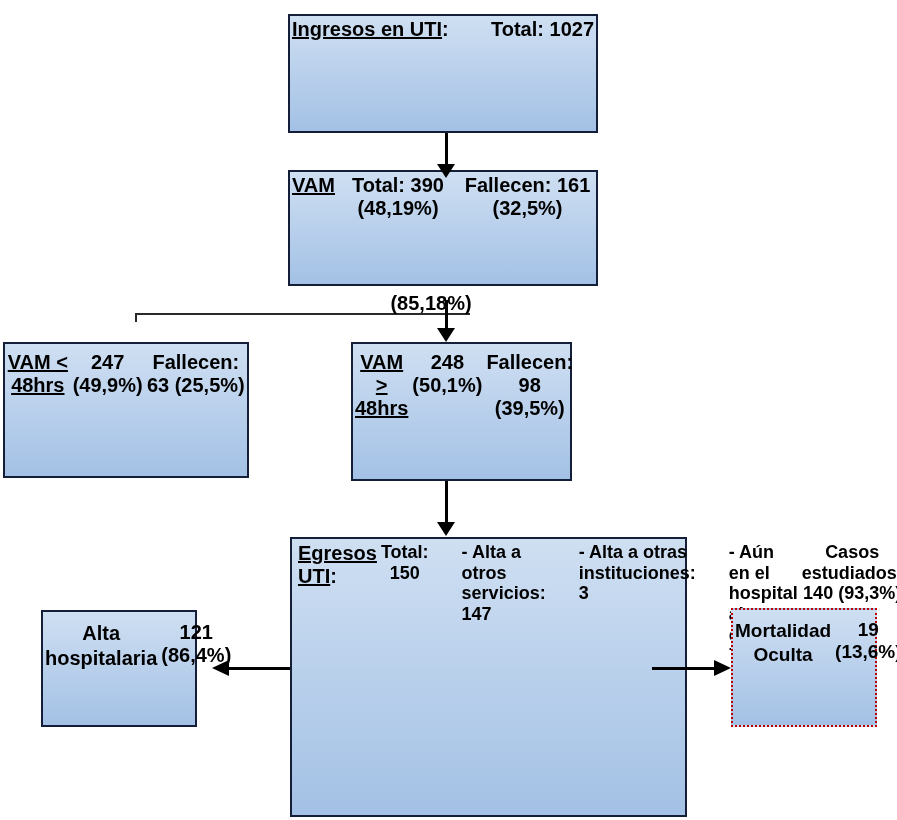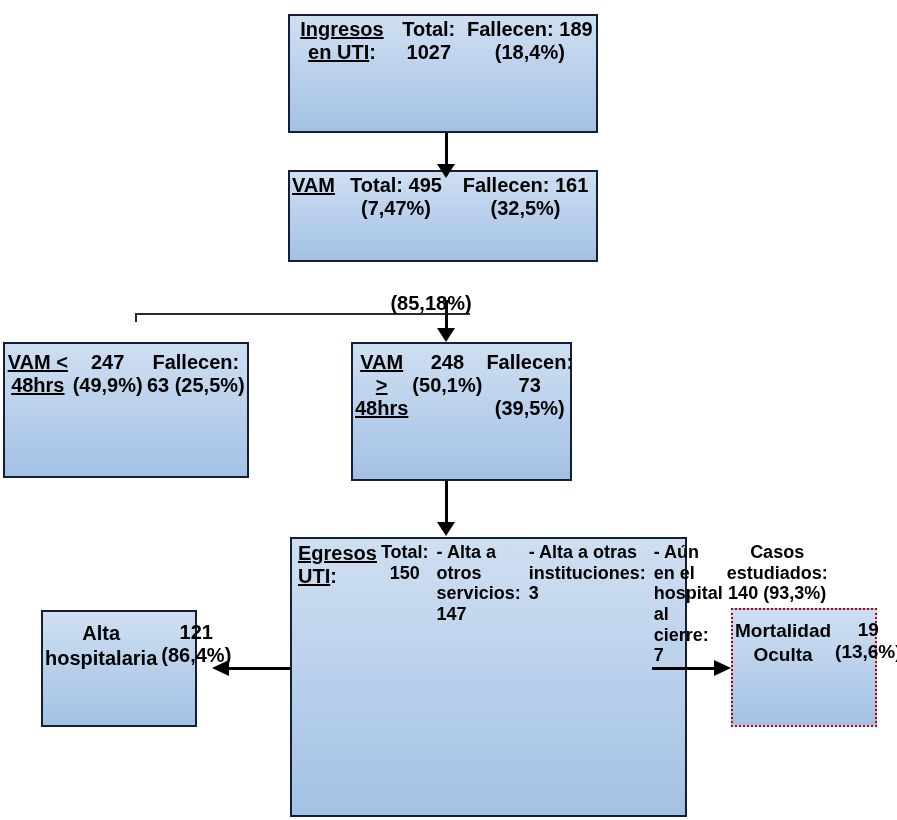--- a/index.html
+++ b/index.html
@@ -21,26 +21,26 @@
     background:linear-gradient(180deg,var(--fill-top) 0%,var(--fill-bottom) 100%);
     border:2.5px solid var(--border);
     display:flex;flex-direction:row;justify-content:space-between;
     text-align:center;font-size:20px;line-height:1.15;
     z-index:1;
   }
   .u{text-decoration:underline;}
   .box .row{padding:1px 2px;}
   
   #box-ingresos{left:288px;top:14px;width:310px;height:119px;padding:1px 0 2px;}
-  #box-vam{left:288px;top:170px;width:310px;height:92px;padding:1px 0 2px;}
+  #box-vam{left:288px;top:170px;width:310px;height:116px;padding:1px 0 2px;}
   #box-vam-menor{left:3px;top:342px;width:246px;height:136px;padding:6px 0 4px;text-align:center;}
   #box-vam-mayor{left:351px;top:342px;width:221px;height:139px;padding:6px 0 4px;}
   #box-egresos{left:290px;top:537px;width:397px;height:280px;padding:2px 4px 4px;font-size:18px;}
   #box-egresos .title-row{text-align:left;font-size:20px;}
-  #box-egresos .bullet{text-align:left;padding-left:6px;}
+  #box-egresos .bullet{text-align:left;padding-left:6px;margin-left:25px;}
   #box-alta{left:41px;top:610px;width:156px;height:117px;padding:8px 0 6px;}
   #box-mortalidad{left:731px;top:608px;width:146px;height:119px;padding:8px 0 6px;border:2.5px dotted var(--mort-border);font-size:19px;}
   .two-line{line-height:1.25;}
   
   .vshaft{position:absolute;width:3px;background:#000;z-index:2;}
   .hshaft{position:absolute;height:3px;background:#000;z-index:2;}
   .head-down{position:absolute;width:0;height:0;border-left:9px solid transparent;border-right:9px solid transparent;border-top:14px solid #000;z-index:3;}
   .head-left{position:absolute;width:0;height:0;border-top:8px solid transparent;border-bottom:8px solid transparent;border-right:17px solid #000;z-index:3;}
   .head-right{position:absolute;width:0;height:0;border-top:8px solid transparent;border-bottom:8px solid transparent;border-left:17px solid #000;z-index:3;}
   #conn1-shaft{left:445px;top:133px;height:36px;}
@@ -58,49 +58,48 @@
   #vam-overflow{position:absolute;left:276px;top:292px;width:310px;text-align:center;font-size:20px;z-index:4;}
 </style>
 </head>
 <body>
 
 <div class="canvas">
 
   <div class="box" id="box-ingresos">
     <div class="row"><span class="u">Ingresos en UTI</span><span>:</span></div>
     <div class="row">Total: 1027</div>
-    <div class="row">Fallecen: 189 (18,4%)</div>
   </div>
 
   <div class="vshaft" id="conn1-shaft"></div>
   <div class="head-down" id="conn1-head"></div>
 
   <div class="box" id="box-vam">
     <div class="row"><span class="u">VAM</span></div>
-    <div class="row">Total: 495 (7,47%)</div>
+    <div class="row">Total: 390 (48,19%)</div>
     <div class="row">Fallecen: 161 (32,5%)</div>
   </div>
   <div id="vam-overflow">(85,18%)</div>
 
   <div id="branch-line"></div>
   <div id="branch-tick"></div>
 
   <div class="vshaft" id="conn2-shaft"></div>
   <div class="head-down" id="conn2-head"></div>
 
   <div class="box" id="box-vam-menor">
     <div class="row"><span class="u">VAM &lt; 48hrs</span></div>
     <div class="row">247 (49,9%)</div>
     <div class="row">Fallecen: 63 (25,5%)</div>
   </div>
 
   <div class="box" id="box-vam-mayor">
     <div class="row"><span class="u">VAM &gt; 48hrs</span></div>
     <div class="row">248 (50,1%)</div>
-    <div class="row">Fallecen: 73 (39,5%)</div>
+    <div class="row">Fallecen: 98 (39,5%)</div>
   </div>
 
   <div class="vshaft" id="conn3-shaft"></div>
   <div class="head-down" id="conn3-head"></div>
 
   <div class="box" id="box-egresos">
     <div class="row title-row"><span class="u">Egresos UTI</span><span>:</span></div>
     <div class="row">Total: 150</div>
     <div class="row bullet">- Alta a otros servicios: 147</div>
     <div class="row bullet">- Alta a otras instituciones: 3</div>

